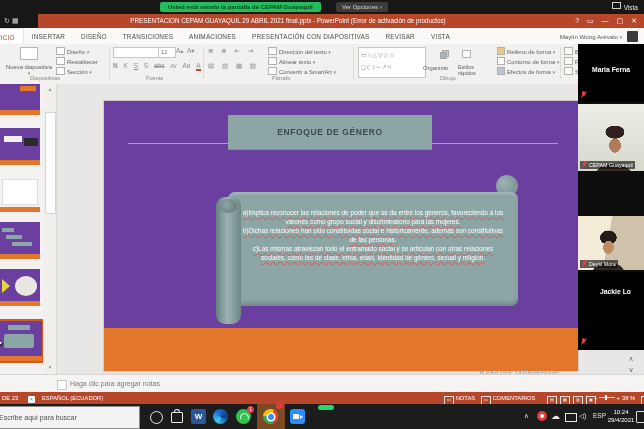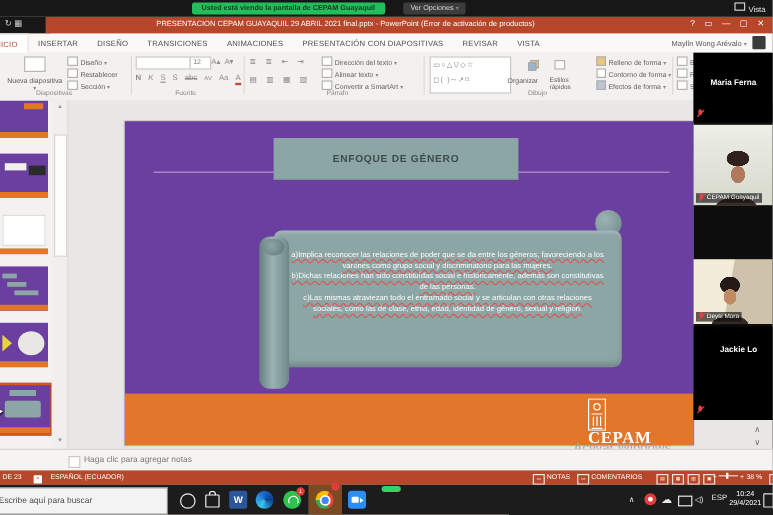--- a/index.html
+++ b/index.html
@@ -286,29 +286,20 @@
       <div class="sl-line"></div>
       <div class="sl-title"><span>ENFOQUE DE GÉNERO</span></div>
       <div class="scroll-curl"></div>
       <div class="scroll-body"></div>
       <div class="scroll-roll"></div>
       <div class="sbody-text">
         <p>a)Implica reconocer las relaciones de poder que se da entre los géneros, favoreciendo a los varones como grupo social y discriminatorio para las mujeres.</p>
         <p>b)Dichas relaciones han sido constituídas social e históricamente, además son constitutivas de las personas.</p>
         <p>c)Las mismas atraviezan todo el entramado social y se articulan con otras relaciones sociales, como las de clase, etnia, edad, identidad de género, sexual y religión.</p>
       </div>
-      <div class="cepam">
-        <svg width="15" height="27" viewBox="0 0 15 27" style="float:left;margin:2px 3px 0 0;">
-          <rect x="0.5" y="0.5" width="14" height="26" fill="none" stroke="#fff" stroke-width="1"></rect>
-          <circle cx="7.5" cy="7" r="2.6" fill="none" stroke="#fff" stroke-width="1"></circle>
-          <path d="M3 13 h9 M4.5 15 v8 M7.5 15 v8 M10.5 15 v8 M3 25 h9" stroke="#fff" stroke-width="1" fill="none"></path>
-        </svg>
-        <div class="nm">CEPAM</div>
-
-      </div>
     </div>
 
     <div class="wm1">Activar Windows</div>
     <div class="wm2">Ve a Configuración para activar Windows.</div>
 
     <div class="snav" style="top:270px;">∧</div>
     <div class="snav" style="top:281px;">∨</div>
 
     <div class="notes">
       <span class="hdl"></span>

